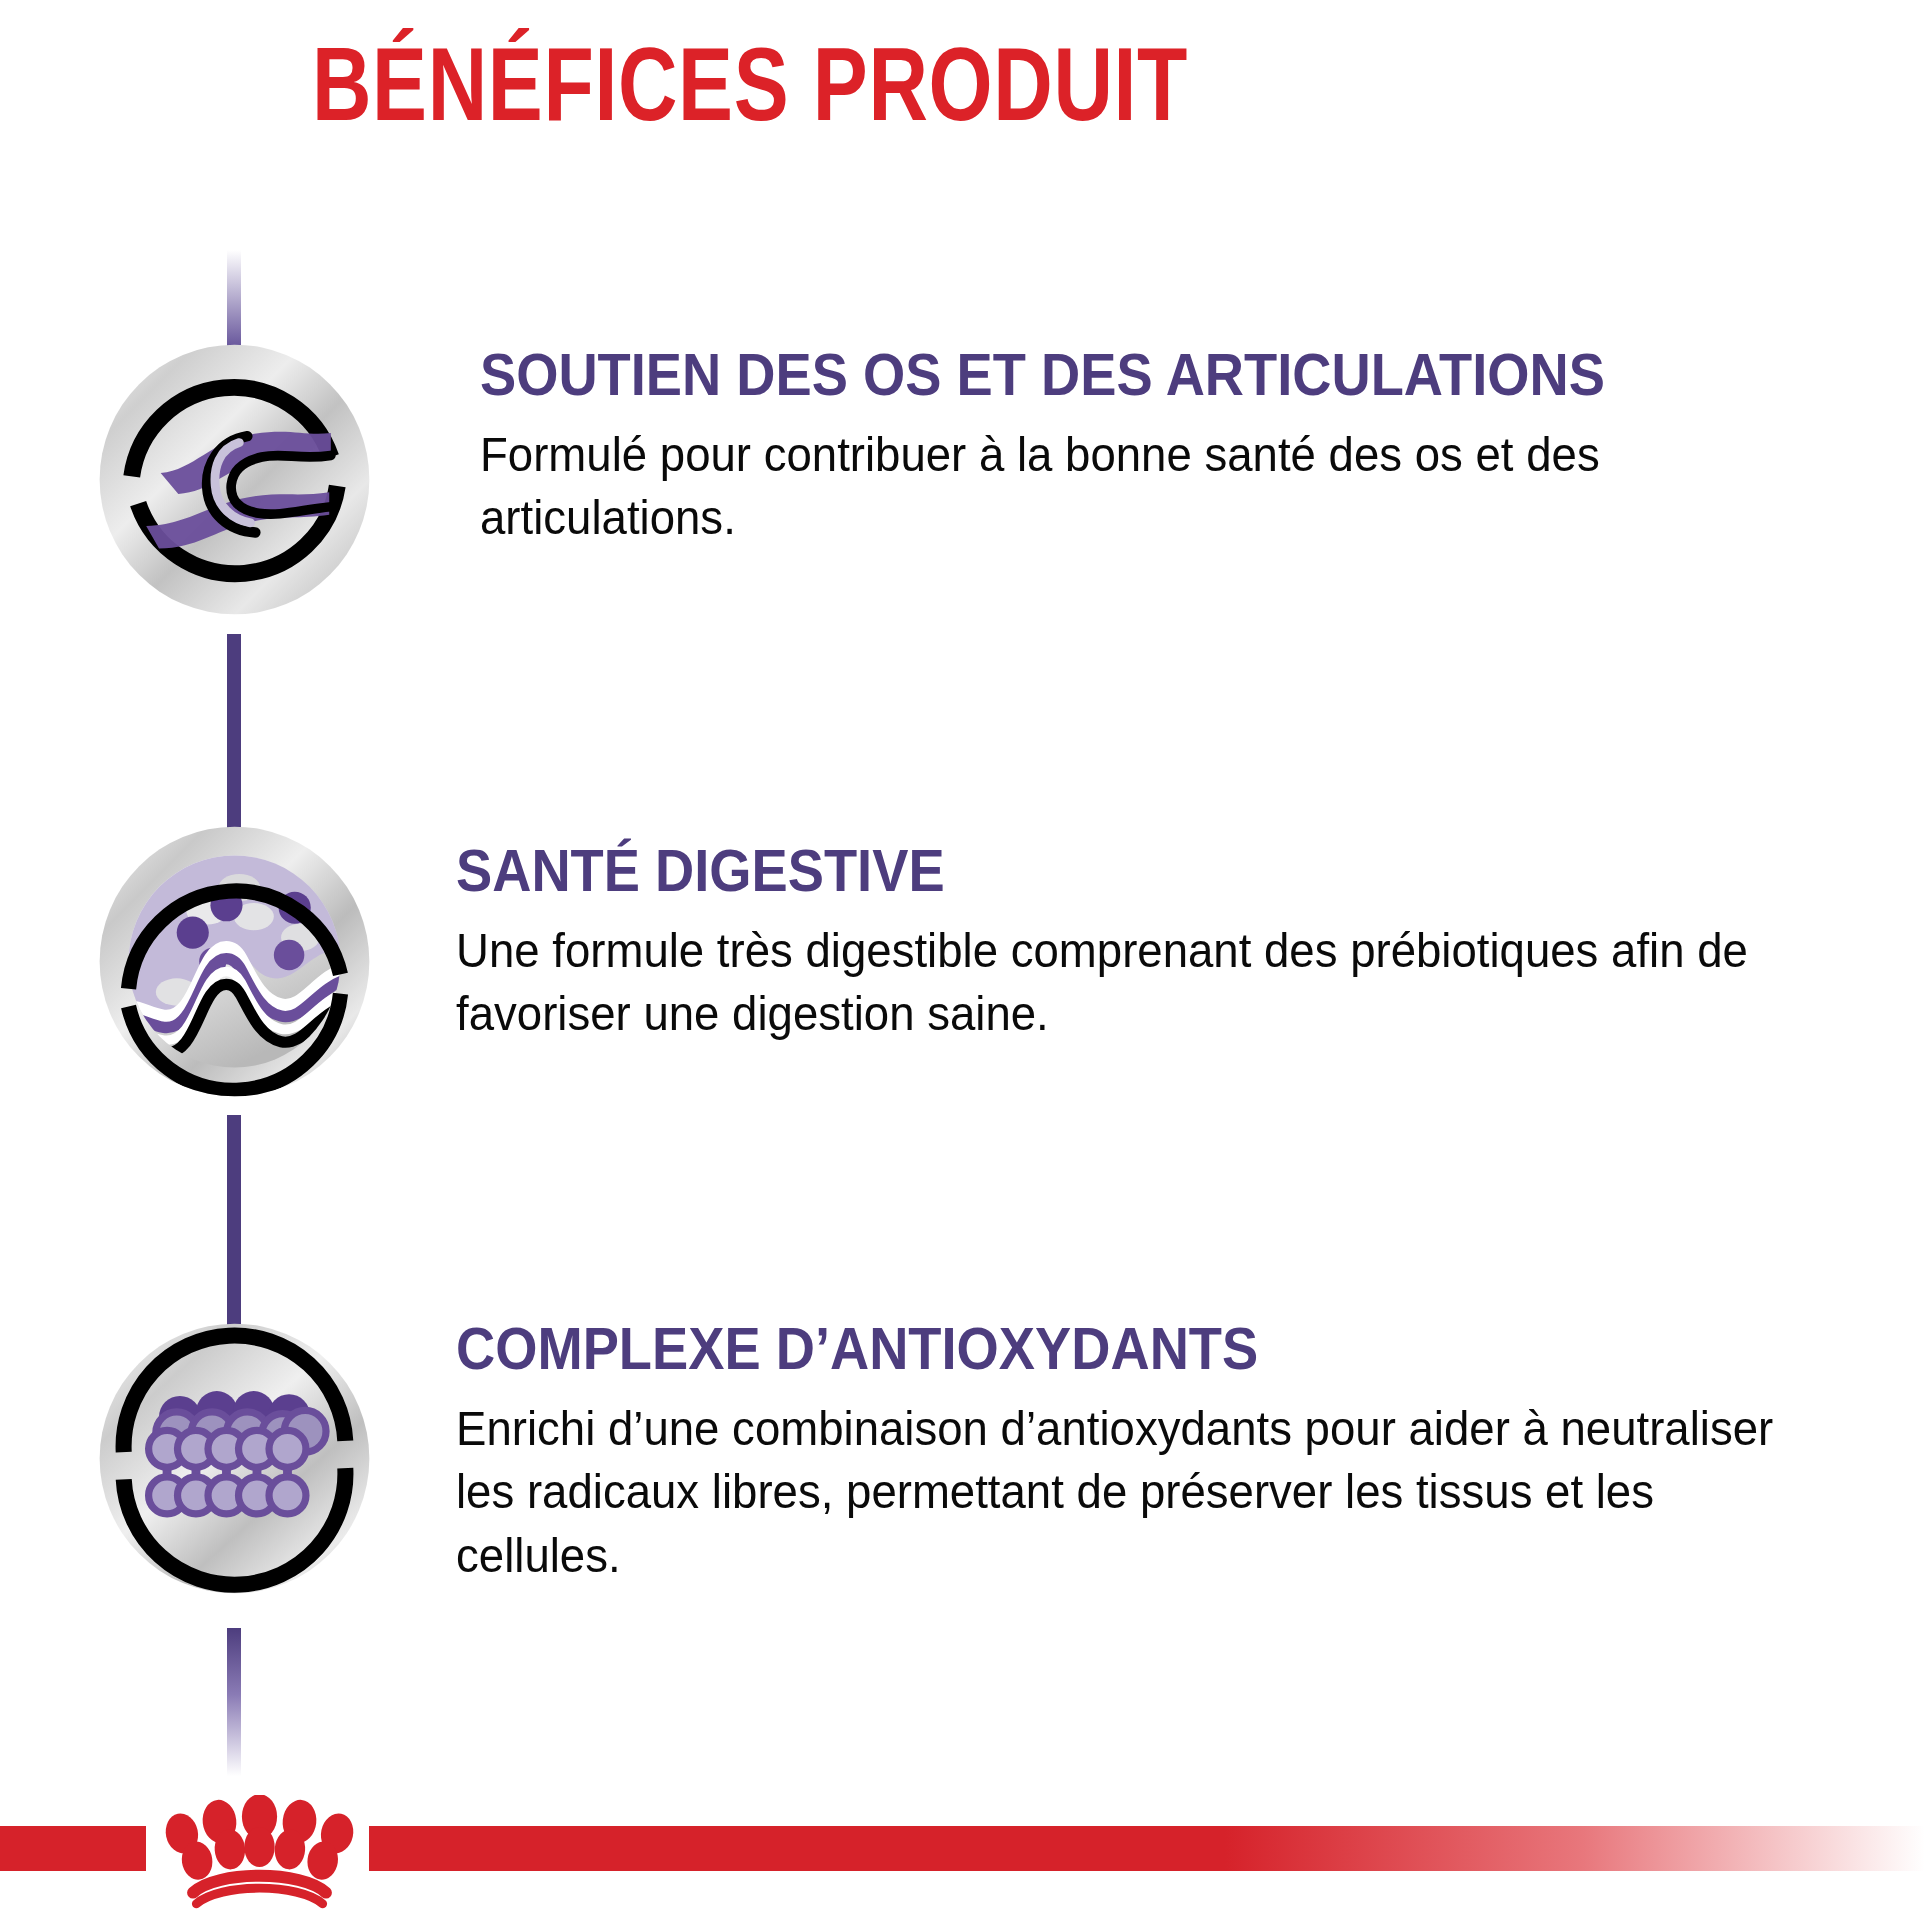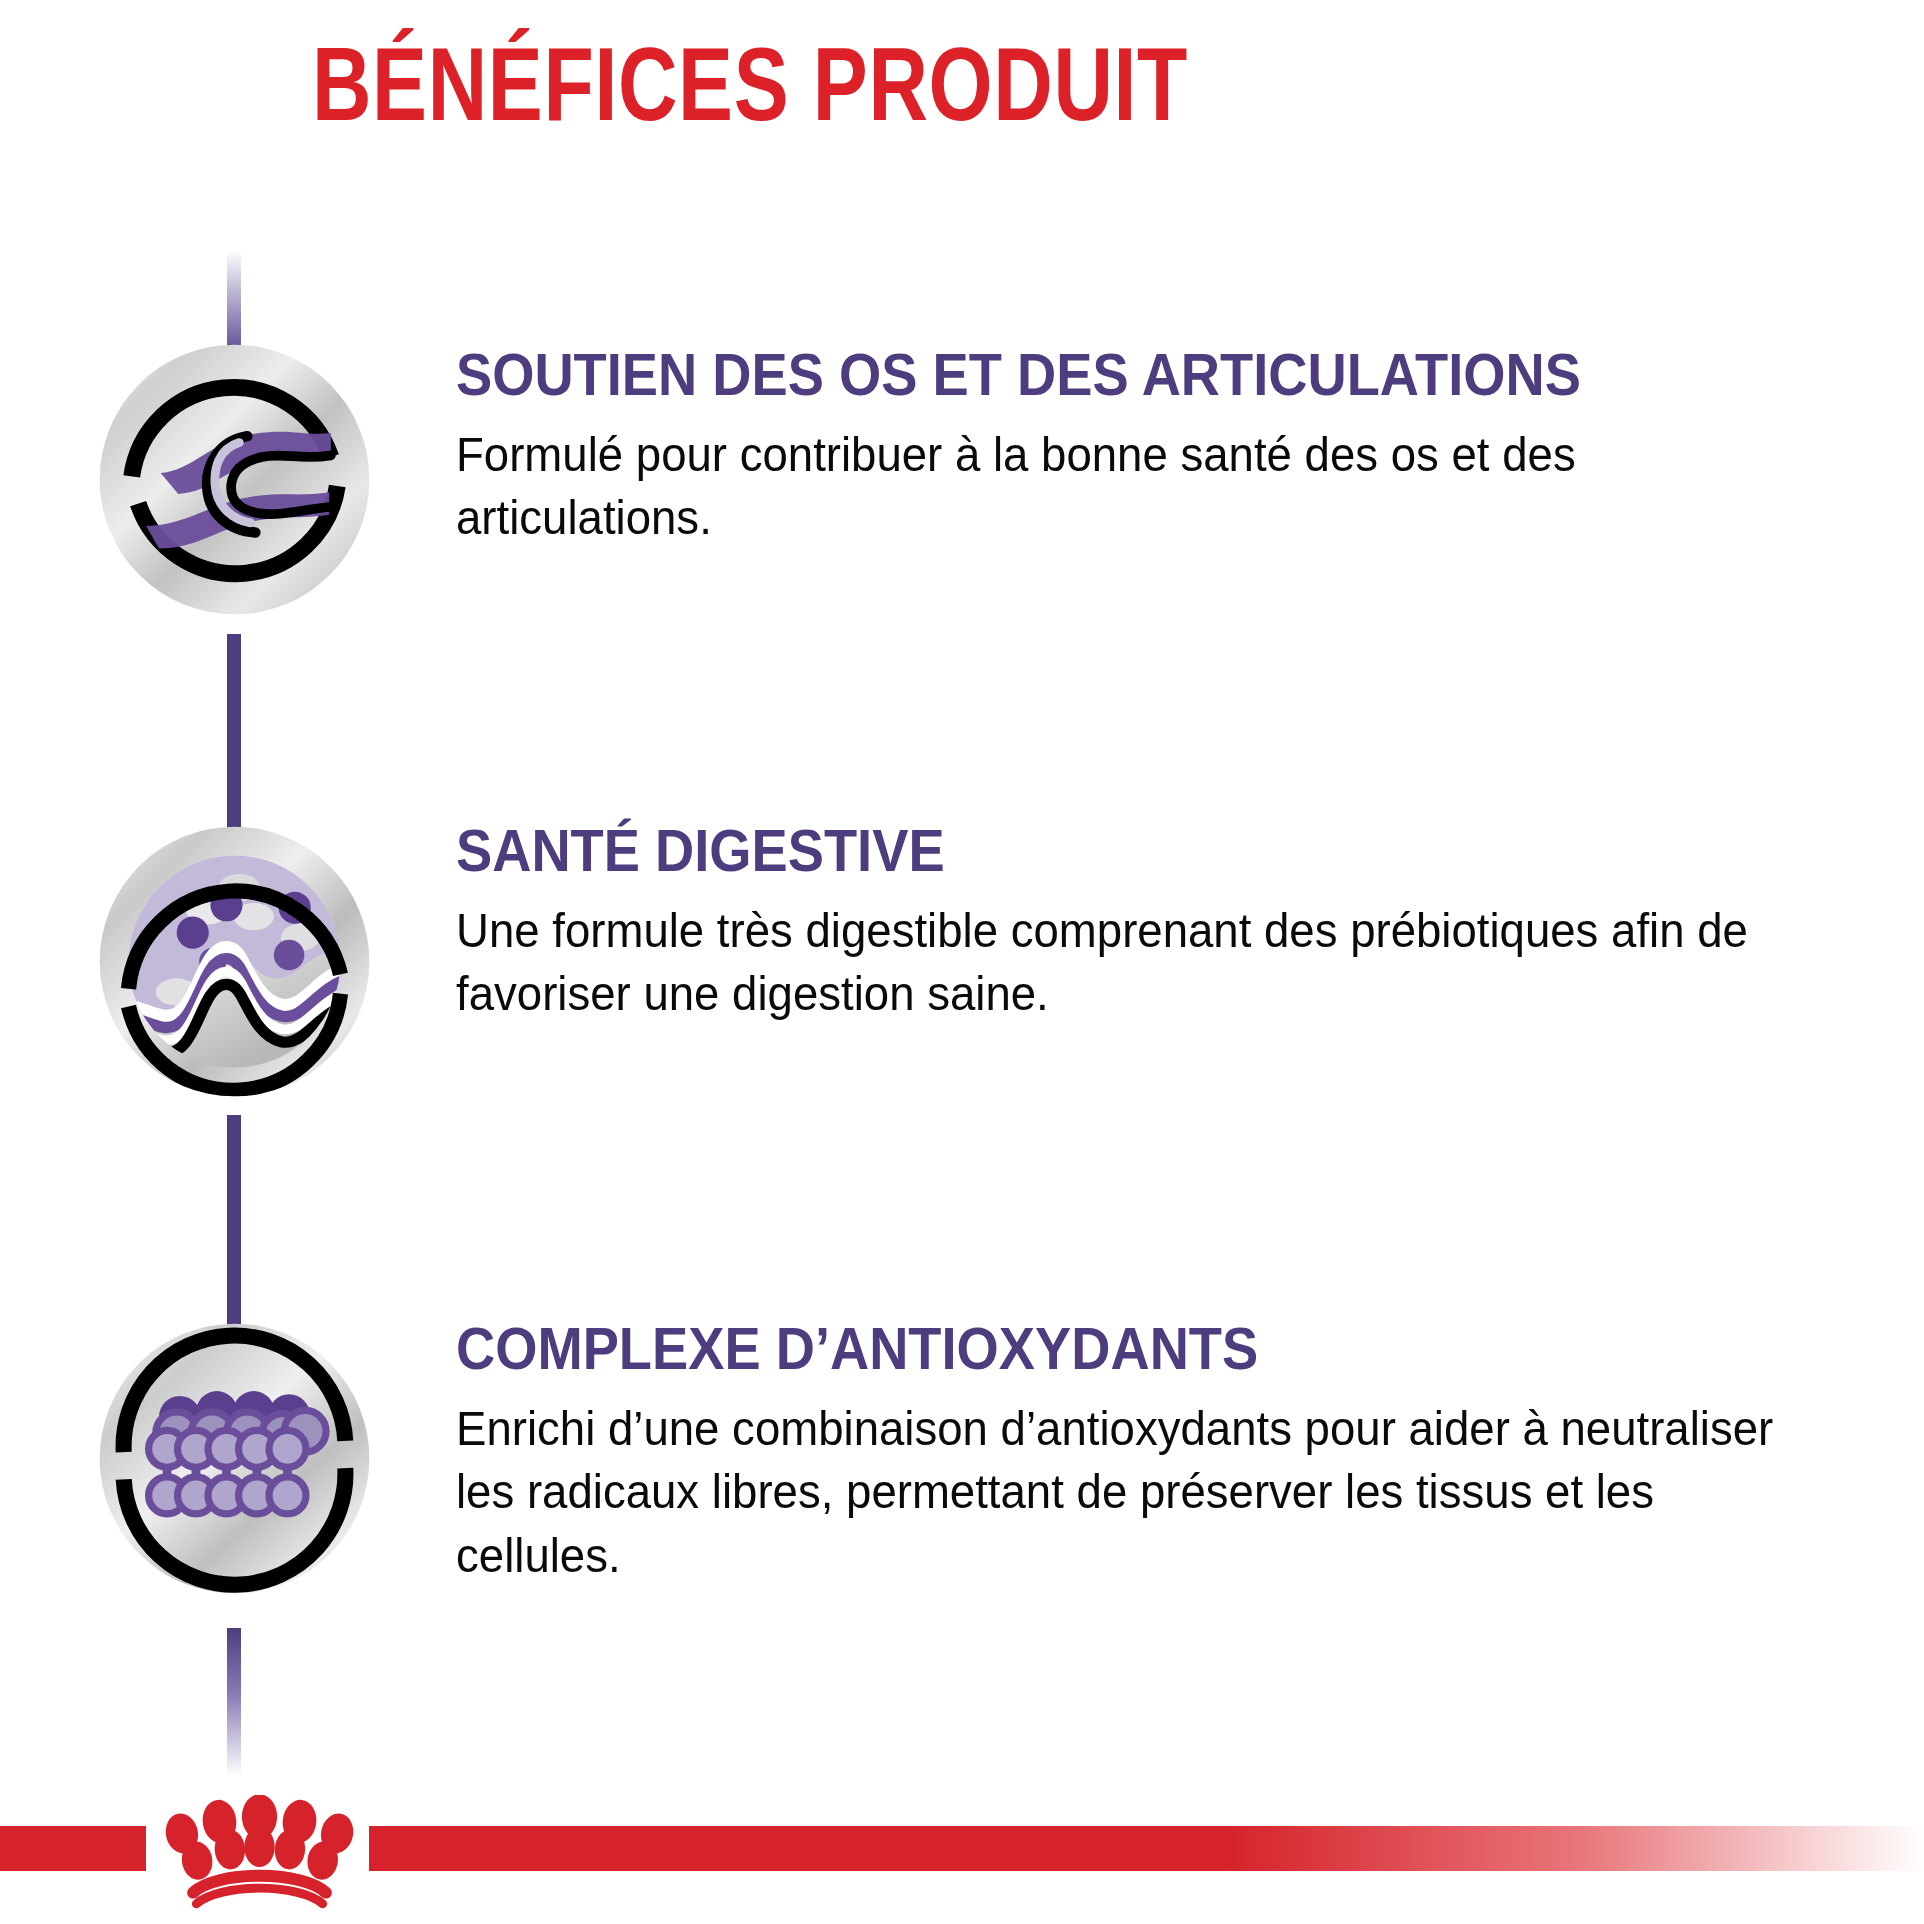--- a/index.html
+++ b/index.html
@@ -95,23 +95,23 @@
     font-weight: normal;
     font-size: 49px;
     line-height: 1.30;
     transform: scaleX(0.93);
     transform-origin: left top;
     margin: 0;
   }
 
   
   #row-bones   { top: 335px; }
-  #row-bones .benefit-text { top: 11.2px; }
+  #row-bones .benefit-text { top: 11.2px; margin-left: 24px; }
   #row-digest  { top: 817px; }
-  #row-digest .benefit-text { top: 5px; }
+  #row-digest .benefit-text { top: 25px; }
   #row-antiox  { top: 1314px; }
   #row-antiox .benefit-text { top: 6px; }
 
   
   .footer {
     position: absolute;
     left: 0;
     top: 1795px;
     width: 1925px;
     height: 132px;

